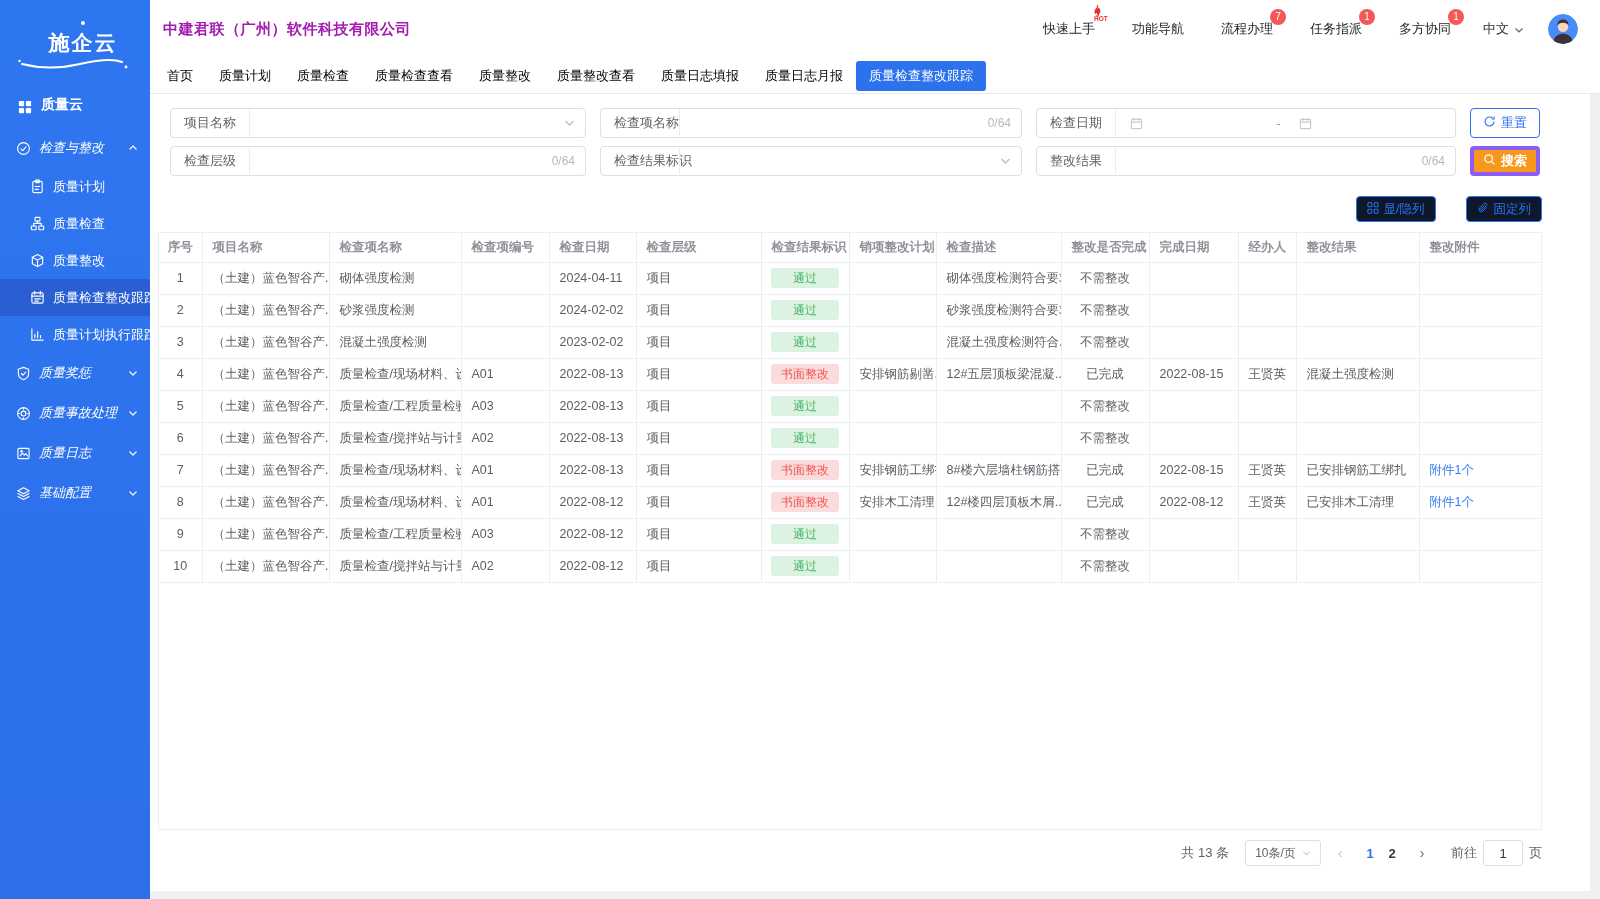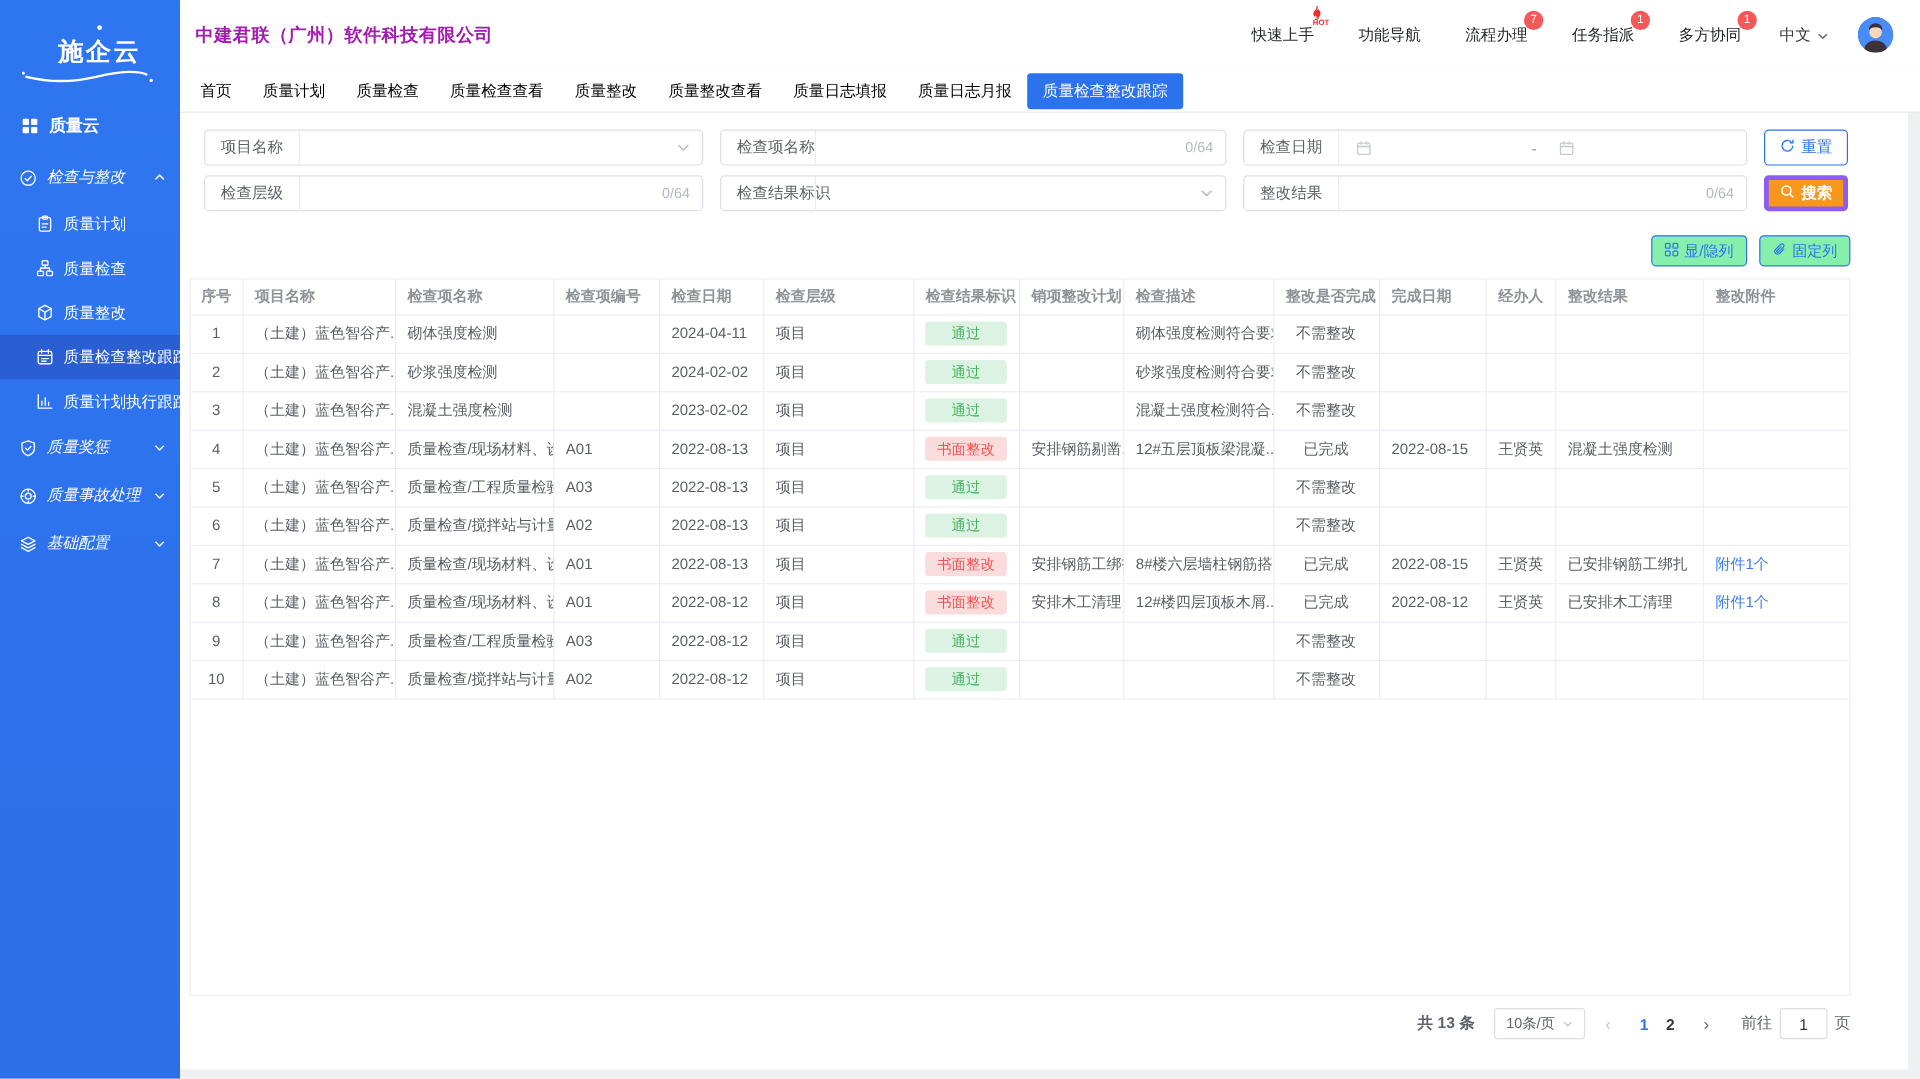--- a/index.html
+++ b/index.html
@@ -11,21 +11,21 @@
     overflow:hidden;
     color:#303133;
   }
   
   .sidebar { position:absolute; left:0; top:0; width:150px; height:899px; background:linear-gradient(180deg,#2e76f0 0%, #2c6fe9 100%); z-index:5; }
   .logo { position:relative; padding:13px 0 0 16px; color:#fff; }
   .logo-line { display:flex; align-items:center; gap:4px;flex-direction:column; }
   .logo-dot { width:4px; height:4px; border-radius:50%; background:#fff; margin-top:8px; }
   .logo-text { font-size:21px; font-weight:bold; letter-spacing:2px; }
   .logo-wave { display:block; margin:1px 0 0 2px; }
-  .side-app { display:flex; align-items:center; gap:9px; padding:25px 0 4px 18px; color:#fff; font-size:14px; font-weight:bold; }
+  .side-app { display:flex; align-items:flex-end; gap:9px; padding:25px 0 4px 18px; color:#fff; font-size:14px; font-weight:bold; }
   .menu { margin-top:10px; }
   .m-row { display:flex; align-items:center; gap:8px; color:#fff; font-size:13px; cursor:pointer; }
   .m-group { height:40px; padding:0 12px 0 16px;font-style:italic; }
   .m-item  { height:37px; padding-left:30px; }
   .m-item.active { background:#2a5fd3; }
   .m-label { white-space:nowrap; }
   .m-chev { margin-left:auto; display:flex; }
   .m-ico { display:flex; align-items:center; }
   
   .topbar { position:absolute; left:150px; top:0; width:1450px; height:58px; background:#fff; display:flex; align-items:center; z-index:4; }
@@ -49,35 +49,35 @@
   .f-input { flex:1; height:100%; display:flex; align-items:center; padding:0 10px; cursor:text; }
   .f-counter { margin-left:auto; color:#b4b8bf; font-size:12px; }
   .f-caret { margin-left:auto; display:flex; }
   .f-dash { color:#9a9ea5; }
   .f-flex1 { flex:1; }
   .cal { display:flex; margin:0 4px; }
   .btn { height:30px; width:70px; border-radius:4px; display:flex; align-items:center; justify-content:center; gap:5px; font-size:13px; cursor:pointer; }
   .btn-reset { background:#fff; border:1px solid #2d72ed; color:#2d72ed; }
   .btn-search { background:#f7981d; border:4px solid #8b5cf6; color:#fff; font-weight:bold; }
   .tools { display:flex; justify-content:flex-end; gap:10px; margin:20px 48px 0 0; }
-  .tbtn { height:26px; padding:0 10px; border:1px solid #2d72ed; color:#2d72ed; background:#86efac; border-radius:4px; font-size:12.5px; display:flex; align-items:center; gap:5px; cursor:pointer; }
+  .tbtn { height:26px; padding:0 10px; border:1px solid #2d72ed; color:#2d72ed; background:#0f172a; border-radius:4px; font-size:12.5px; display:flex; align-items:center; gap:5px; cursor:pointer;margin-left:20px; }
   
   .table-wrap { margin:10px 48px 0 18px; border:1px solid #ebeef5; height:598px; overflow:hidden; }
   table { border-collapse:collapse; width:1384px; table-layout:fixed; }
   th { height:29px; font-size:12.5px; color:#8f9399; font-weight:bold; text-align:left; padding:0 10px; border-right:1px solid #ebeef5; border-bottom:1px solid #ebeef5; background:#fff; white-space:nowrap; overflow:hidden;margin-top:15px; }
   td { height:32px; font-size:12.5px; color:#5a5e64; padding:0 10px; border-right:1px solid #ebeef5; border-bottom:1px solid #ebeef5; white-space:nowrap; overflow:hidden; }
   th.center, td.center { text-align:center; padding:0 4px; }
   th:last-child, td:last-child { border-right:none; }
   .badge { display:inline-block; min-width:68px; padding:4px 2px; border-radius:3px; font-size:12px; line-height:1; text-align:center; }
   .badge.pass { background:#dcf2e3; color:#46b45f; }
   .badge.rectify { background:#fbdcdc; color:#f15353; }
   .cell-link { color:#3a7af0; text-decoration:none; cursor:pointer; }
   
   .pager { display:flex; justify-content:flex-end; align-items:center; gap:8px; margin:10px 48px 0 0; font-size:13px; color:#5f6368; }
-  .pg-total { margin-right:8px;font-weight:bold; }
+  .pg-total { margin-right:8px; }
   .pg-size { width:76px; height:26px; border:1px solid #dcdfe6; border-radius:3px; display:flex; align-items:center; justify-content:center; gap:6px; font-size:12px; color:#5f6368; cursor:pointer; }
   .pg-arrow { width:22px; text-align:center; font-size:14px; cursor:pointer; }
   .pg-prev { color:#c0c4cc; }
   .pg-next { color:#5f6368; }
   .pg-num { width:22px; text-align:center; font-weight:bold; cursor:pointer; color:#33373d; }
   .pg-num.active { color:#2d72ed; }
   .pg-goto { display:flex; align-items:center; gap:6px; margin-left:10px; }
   .pg-input { width:40px; height:26px; border:1px solid #dcdfe6; border-radius:3px; text-align:center; font-size:13px; color:#33373d; display:flex; align-items:center; justify-content:center; }
 </style>
 </head>
@@ -194,20 +194,35 @@
         <span class="m-label">质量事故处理</span>
         <span class="m-chev">
           <svg width="10" height="8" viewBox="0 0 10 8">
             <polyline points="1.5,2.5 5,6 8.5,2.5" fill="none" stroke="rgba(255,255,255,.9)" stroke-width="1.3"></polyline>
           </svg>
         </span>
       </div>
       <div class="m-row m-group">
         <span class="m-ico">
           <svg width="15" height="15" viewBox="0 0 16 16" fill="none" stroke="#fff" stroke-width="1.2" stroke-linecap="round" stroke-linejoin="round">
+            <rect x="2" y="2.5" width="12" height="11" rx="1.5"></rect>
+            <path d="M4.3 10.6l2.6-3.1 2 2.2 1.5-1.7 1.9 2.6"></path>
+            <circle cx="5.9" cy="5.7" r="0.9"></circle>
+          </svg>
+        </span>
+        <span class="m-label">质量日志</span>
+        <span class="m-chev">
+          <svg width="10" height="8" viewBox="0 0 10 8">
+            <polyline points="1.5,2.5 5,6 8.5,2.5" fill="none" stroke="rgba(255,255,255,.9)" stroke-width="1.3"></polyline>
+          </svg>
+        </span>
+      </div>
+      <div class="m-row m-group">
+        <span class="m-ico">
+          <svg width="15" height="15" viewBox="0 0 16 16" fill="none" stroke="#fff" stroke-width="1.2" stroke-linecap="round" stroke-linejoin="round">
             <path d="M8 1.8L14 5 8 8.2 2 5z"></path>
             <path d="M2 8.1l6 3.2 6-3.2M2 11.1l6 3.2 6-3.2"></path>
           </svg>
         </span>
         <span class="m-label">基础配置</span>
         <span class="m-chev">
           <svg width="10" height="8" viewBox="0 0 10 8">
             <polyline points="1.5,2.5 5,6 8.5,2.5" fill="none" stroke="rgba(255,255,255,.9)" stroke-width="1.3"></polyline>
           </svg>
         </span>

